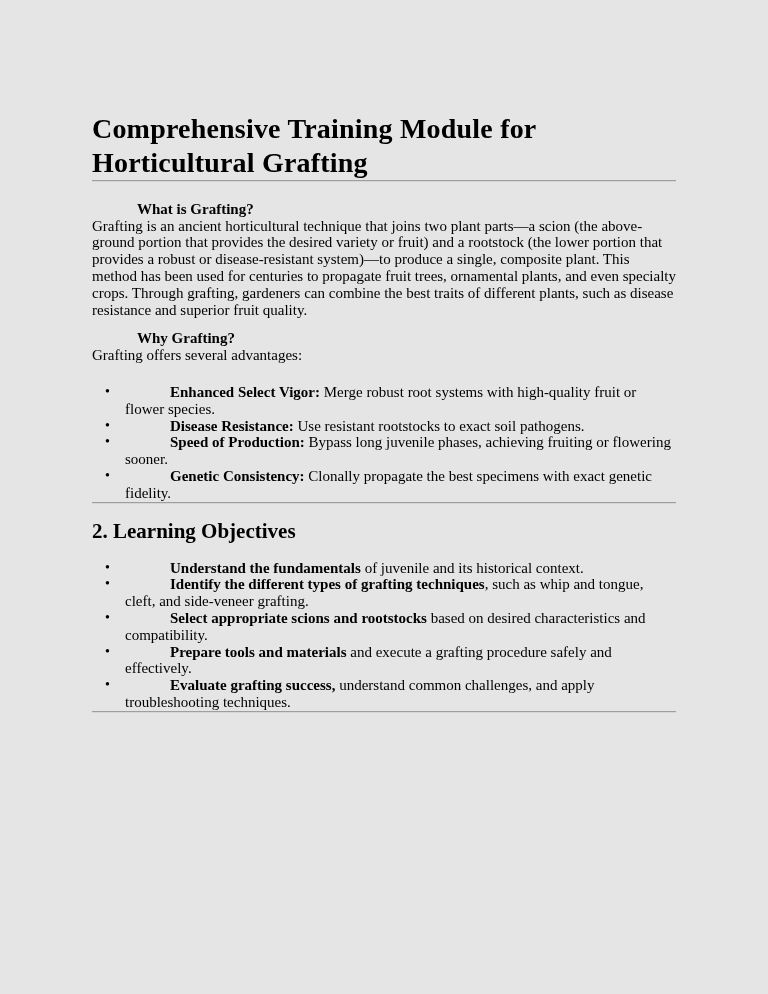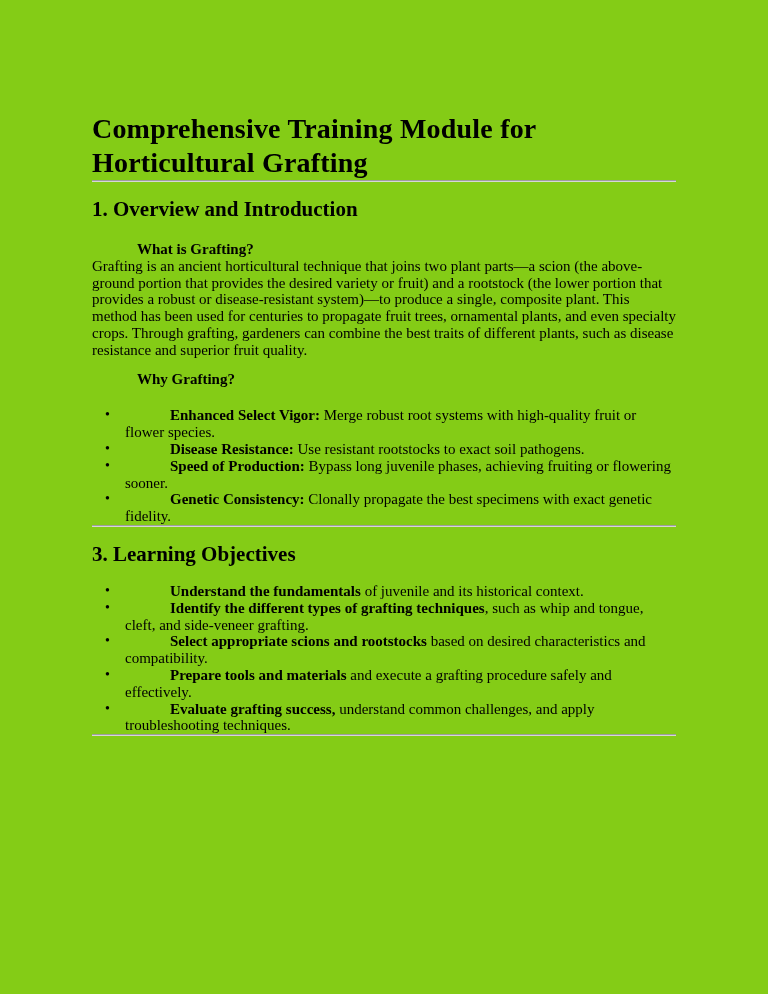--- a/index.html
+++ b/index.html
@@ -5,21 +5,21 @@
   html, body {
     margin: 0;
     padding: 0;
     background: #ffffff;
   }
   .page {
     position: relative;
     width: 768px;
     height: 994px;
     margin: 0 auto;
-    background: #84cc16;
+    background: #e5e5e5;
     color: #000000;
     font-family: "Liberation Serif", "DejaVu Serif", serif;
     font-size: 15px;
     line-height: 1.12;
     box-sizing: border-box;
     padding: 112px 92px 7px 92px;
     overflow: hidden;
   }
   h1.doc-title {
     font-size: 28px;
@@ -70,37 +70,36 @@
 </style>
 </head>
 <body>
 
 <div class="page">
 
   <h1 class="doc-title">Comprehensive Training Module for Horticultural Grafting</h1>
 
   <hr class="rule rule-1">
 
-  <h2 class="section-heading">1. Overview and Introduction</h2>
 
   <p class="p-lead"><strong>What is Grafting?</strong><br><span>Grafting is an ancient horticultural technique that joins two plant parts—a scion (the above-ground portion that provides the desired variety or fruit) and a rootstock (the lower portion that provides a robust or disease-resistant system)—to produce a single, composite plant. This method has been used for centuries to propagate fruit trees, ornamental plants, and even specialty crops. Through grafting, gardeners can combine the best traits of different plants, such as disease resistance and superior fruit quality.</span></p>
 
-  <p class="p-why"><strong>Why Grafting?</strong><br></p>
+  <p class="p-why"><strong>Why Grafting?</strong><br><span>Grafting offers several advantages:</span></p>
 
   <ul class="bullet-list">
     <li><span class="bullet-dot">•</span><strong>Enhanced Select Vigor:</strong><span> Merge robust root systems with high-quality fruit or flower species.</span></li>
     <li><span class="bullet-dot">•</span><strong>Disease Resistance:</strong><span> Use resistant rootstocks to exact soil pathogens.</span></li>
     <li><span class="bullet-dot">•</span><strong>Speed of Production:</strong><span> Bypass long juvenile phases, achieving fruiting or flowering sooner.</span></li>
     <li><span class="bullet-dot">•</span><strong>Genetic Consistency:</strong><span> Clonally propagate the best specimens with exact genetic fidelity.</span></li>
   </ul>
 
 
   <hr class="rule rule-2">
 
-  <h2 class="section-heading">3. Learning Objectives</h2>
+  <h2 class="section-heading">2. Learning Objectives</h2>
 
 
   <ul class="bullet-list objectives-list">
     <li><span class="bullet-dot">•</span><strong>Understand the fundamentals</strong><span> of juvenile and its historical context.</span></li>
     <li><span class="bullet-dot">•</span><strong>Identify the different types of grafting techniques</strong><span>, such as whip and tongue, cleft, and side-veneer grafting.</span></li>
     <li><span class="bullet-dot">•</span><strong>Select appropriate scions and rootstocks</strong><span> based on desired characteristics and compatibility.</span></li>
     <li><span class="bullet-dot">•</span><strong>Prepare tools and materials</strong><span> and execute a grafting procedure safely and effectively.</span></li>
     <li><span class="bullet-dot">•</span><strong>Evaluate grafting success,</strong><span> understand common challenges, and apply troubleshooting techniques.</span></li>
   </ul>
 

